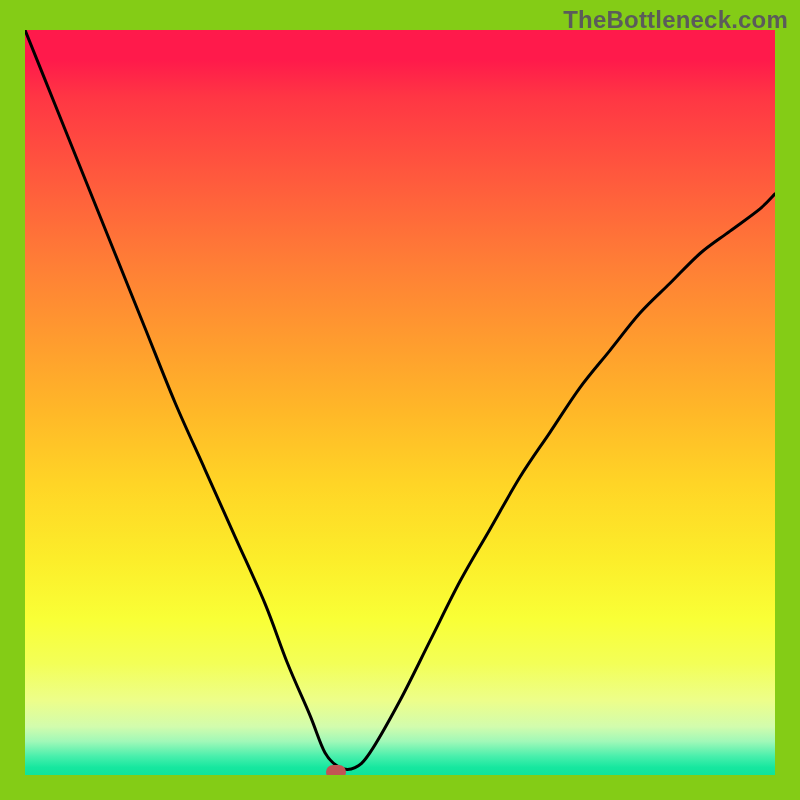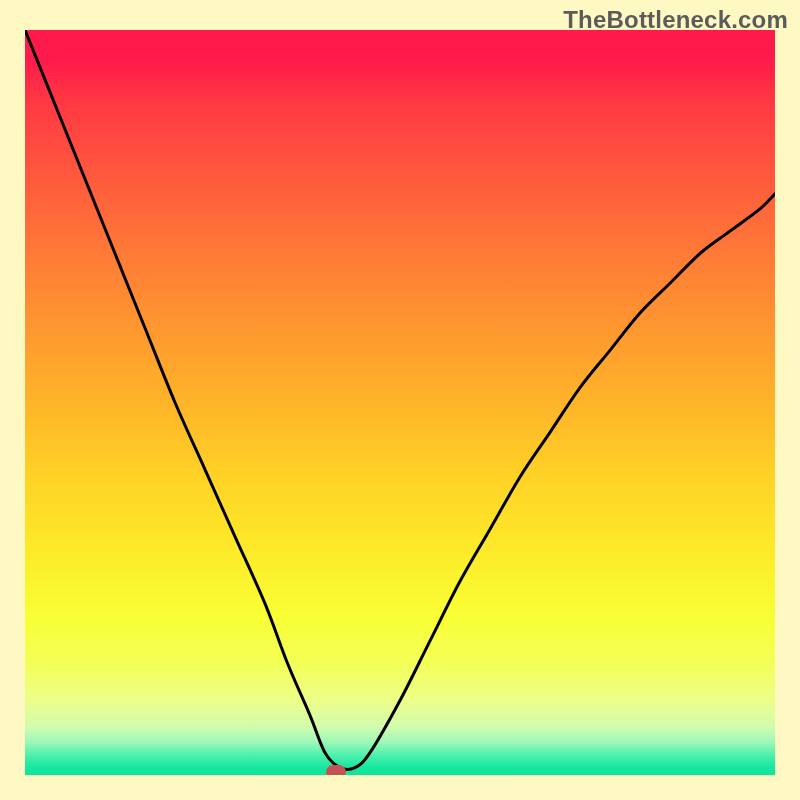--- a/index.html
+++ b/index.html
@@ -1,21 +1,21 @@
 <!DOCTYPE html>
 <html><head>
 <meta charset="utf-8">
 <style>
   * { margin: 0; padding: 0; box-sizing: border-box; }
   html, body { width: 800px; height: 800px; overflow: hidden; background: #000; }
   .frame {
     position: relative;
     width: 800px;
     height: 800px;
-    background: #fef9c3;
+    background: #84cc16;
   }
   .watermark {
     position: absolute;
     top: 6px;
     right: 12px;
     font-family: Arial, Helvetica, sans-serif;
     font-size: 24px;
     font-weight: 600;
     color: #5b5b5b;
     letter-spacing: 0.2px;

